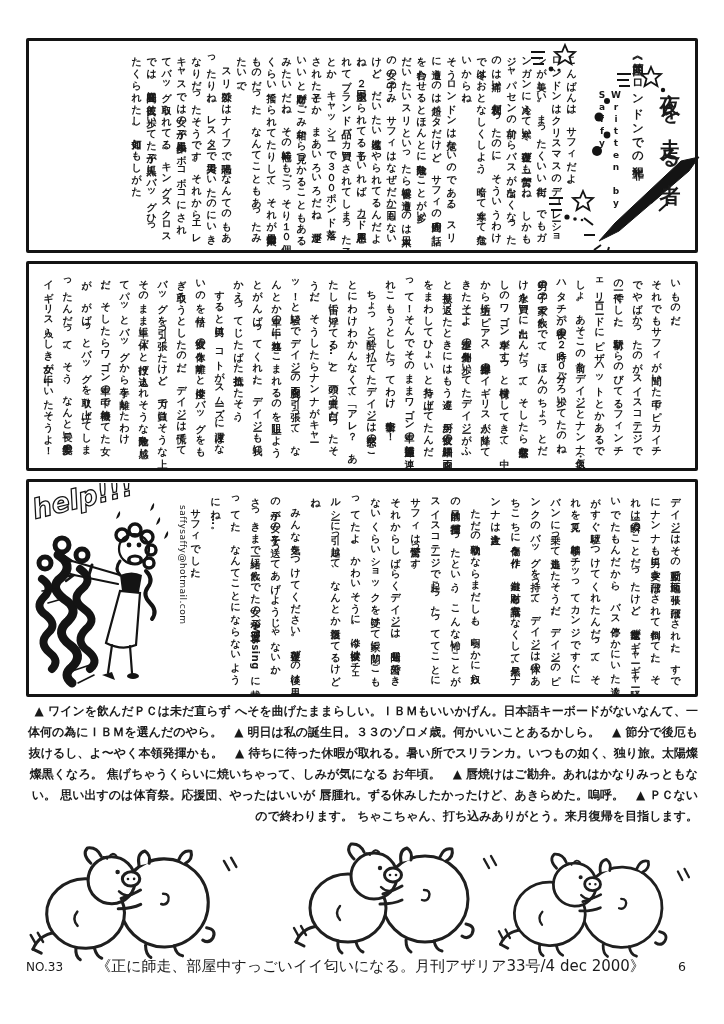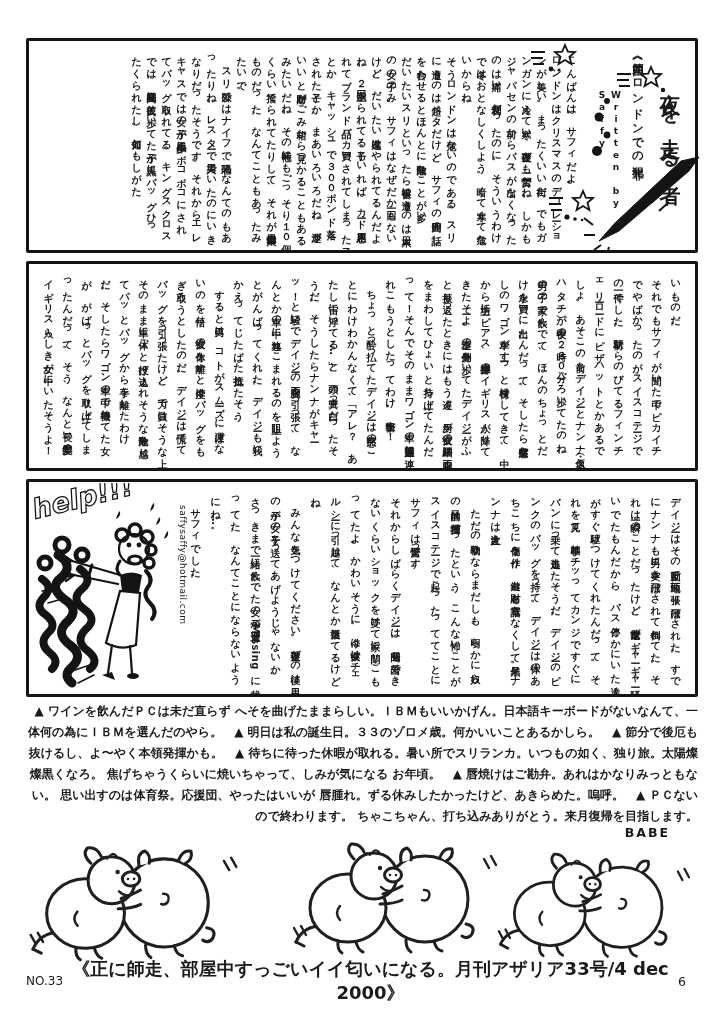--- a/index.html
+++ b/index.html
@@ -29,21 +29,21 @@
   .column-title{font-size:15px;font-weight:700;margin-bottom:3px;}
   .column-text{font-size:12px;font-weight:700;line-height:21px;text-align:right;}
   .column-signature{font-size:12.5px;font-weight:700;letter-spacing:2px;text-align:right;
                     padding-right:28px;margin-top:-2px;}
   .pig{position:absolute;z-index:1;}
   #pigs-1{left:24px;top:845px;transform:rotate(-1deg);}
   #pigs-2{left:288px;top:842px;}
   #pigs-3{left:494px;top:853px;transform:rotate(1.5deg);}
   #footer{position:absolute;left:26px;top:957px;width:672px;display:flex;align-items:center;}
   .footer-issue{font-size:12px;font-weight:400;}
-  .footer-caption{flex:1;text-align:center;font-size:18px;font-weight:700;}
+  .footer-caption{flex:1;text-align:center;font-size:15px;font-weight:400;}
   .footer-page{font-size:12.5px;font-weight:400;padding-right:12px;}
   svg{display:block;}
 </style>
 </head>
 <body>
 
 <div class="page">
 
   <div class="panel" id="panel1">
 
@@ -165,21 +165,20 @@
         </g>
 
         <text x="3" y="36" font-family="DejaVu Sans, sans-serif" font-size="27" font-style="italic" font-weight="bold" fill="#ffffff" stroke="#141414" stroke-width="1.3" transform="rotate(-14 3 36)">help!!!</text>
       </svg>
       <div class="email-vert">saffysaffy@hotmail.com</div>
     </div>
   </div>
 
   <div id="column-section">
     <div class="column-text">▲ ワインを飲んだＰＣは未だ直らず へそを曲げたままらしい。ＩＢＭもいいかげん。日本語キーボードがないなんて、一体何の為にＩＢＭを選んだのやら。　▲ 明日は私の誕生日。３３のゾロメ歳。何かいいことあるかしら。　▲ 節分で後厄も抜けるし、よ〜やく本領発揮かも。　▲ 待ちに待った休暇が取れる。暑い所でスリランカ。いつもの如く、独り旅。太陽燦燦黒くなろ。 焦げちゃうくらいに焼いちゃって、しみが気になる お年頃。　▲ 唇焼けはご勘弁。あれはかなりみっともない。 思い出すのは体育祭。応援団、やったはいいが 唇腫れ。ずる休みしたかったけど、あきらめた。嗚呼。　▲ ＰＣないので終わります。 ちゃこちゃん、打ち込みありがとう。来月復帰を目指します。</div>
-    <div class="column-signature">BABE</div>
   </div>
 
   <svg class="pig" id="pigs-1" width="215" height="118" viewBox="0 0 210 115">
     <defs>
       <g id="pigpair" stroke="#1f1f1f" stroke-width="3" fill="#fff" stroke-linecap="round" stroke-linejoin="round">
         <path d="M178,82 q10,2 6,10 q-4,6 -10,2" fill="none"></path>
         <circle cx="137" cy="57" r="43"></circle>
         <path d="M113,20 q-2,-12 6,-14 q6,4 4,12"></path>
         <path d="M152,15 q4,-10 12,-8 q2,8 -6,12"></path>
         <path d="M136,48 q7,0 5,7 q-2,5 -7,3" fill="none" stroke-width="2.4"></path>

